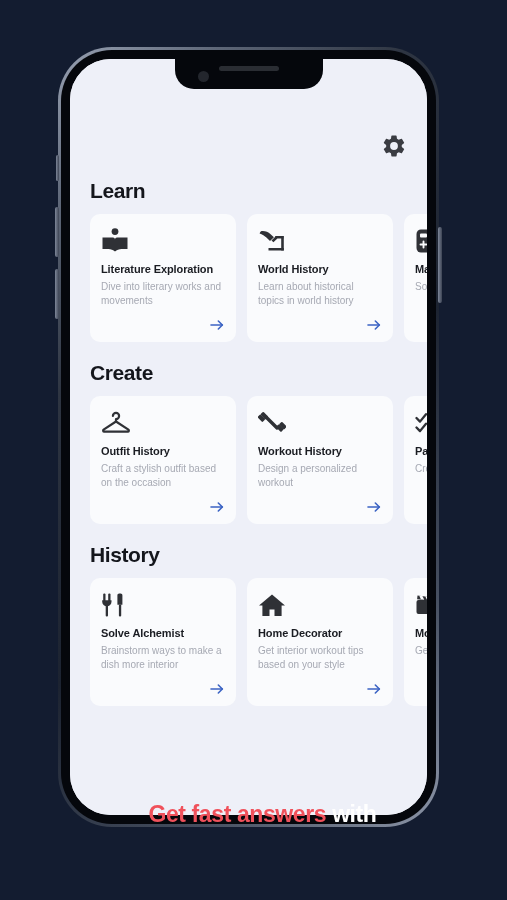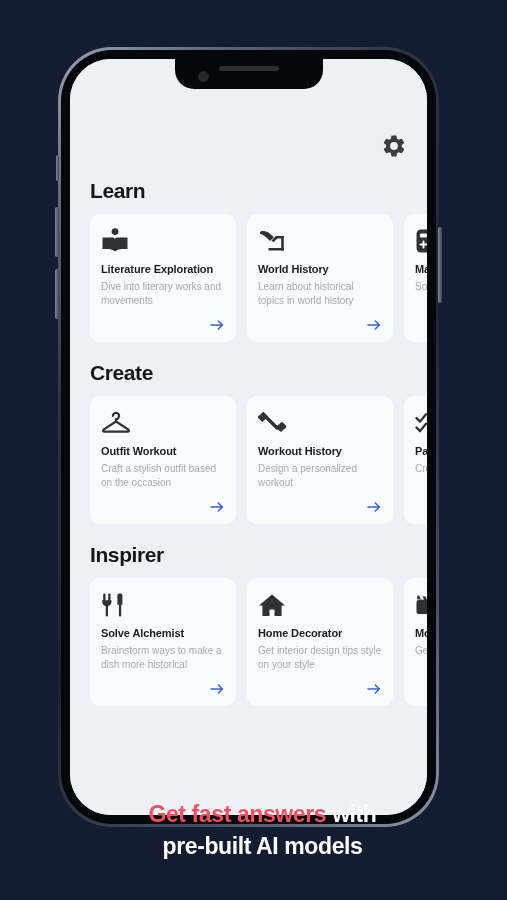--- a/index.html
+++ b/index.html
@@ -264,21 +264,21 @@
           <div class="section-title">Create</div>
           <div class="row">
 
             <div class="card">
               <div class="card-icon">
                 <svg width="30" height="26" viewBox="0 0 30 26" fill="none" stroke="#2f3136" stroke-width="2.2" stroke-linecap="round" stroke-linejoin="round" xmlns="http://www.w3.org/2000/svg">
                   <path d="M15 11.2V9.1a3.1 3.1 0 10-3.1-3.1"></path>
                   <path d="M15 11.5L2.6 19.6c-.9.6-.5 2 .6 2h23.6c1.1 0 1.5-1.4.6-2L15 11.5z"></path>
                 </svg>
               </div>
-              <div class="card-title">Outfit Workout</div>
+              <div class="card-title">Outfit History</div>
               <div class="card-desc">Craft a stylish outfit based on the occasion</div>
               <div class="card-arrow">
                 <svg viewBox="0 0 24 24" fill="none" stroke="#3b63c4" stroke-width="2.4" stroke-linecap="round" stroke-linejoin="round" xmlns="http://www.w3.org/2000/svg">
                   <line x1="3" y1="12" x2="20" y2="12"></line>
                     <polyline points="14,6 20,12 14,18"></polyline>
                 </svg>
               </div>
             </div>
 
             <div class="card">
@@ -317,54 +317,54 @@
               <div class="card-desc">Creat checl</div>
 
             </div>
 
           </div>
         </div>
 
         <div class="spacer-sec"></div>
 
         <div class="section">
-          <div class="section-title">Inspirer</div>
+          <div class="section-title">History</div>
           <div class="row">
 
             <div class="card">
               <div class="card-icon">
                 <svg width="26" height="26" viewBox="0 0 26 26" xmlns="http://www.w3.org/2000/svg">
                   <g fill="#2f3136">
                     <rect x="2.2" y="1.5" width="2.3" height="8" rx="1"></rect>
                     <rect x="7.2" y="1.5" width="2.3" height="8" rx="1"></rect>
                     <path d="M1.2 8.3h9.3v1.4a4.65 4.65 0 01-9.3 0V8.3z"></path>
                     <rect x="4.7" y="11.5" width="2.3" height="13" rx="1"></rect>
                     <path d="M16.4 1.5h3.2c1 0 1.8.8 1.8 1.8v9.5h-5V3.3c0-1 .8-1.8 1.8-1.8z"></path>
                     <rect x="17.9" y="12.5" width="2.3" height="12" rx="1"></rect>
                   </g>
                 </svg>
               </div>
               <div class="card-title">Solve Alchemist</div>
-              <div class="card-desc">Brainstorm ways to make a dish more historical</div>
+              <div class="card-desc">Brainstorm ways to make a dish more interior</div>
               <div class="card-arrow">
                 <svg viewBox="0 0 24 24" fill="none" stroke="#3b63c4" stroke-width="2.4" stroke-linecap="round" stroke-linejoin="round" xmlns="http://www.w3.org/2000/svg">
                   <line x1="3" y1="12" x2="20" y2="12"></line>
                     <polyline points="14,6 20,12 14,18"></polyline>
                 </svg>
               </div>
             </div>
 
             <div class="card">
               <div class="card-icon">
                 <svg width="28" height="25" viewBox="0 0 28 25" xmlns="http://www.w3.org/2000/svg">
                   <path d="M14 1.5L1 12.4h3.4v10.6h7.1v-6.6h5v6.6h7.1V12.4H27L14 1.5z" fill="#2f3136"></path>
                 </svg>
               </div>
               <div class="card-title">Home Decorator</div>
-              <div class="card-desc">Get interior design tips style on your style</div>
+              <div class="card-desc">Get interior workout tips based on your style</div>
               <div class="card-arrow">
                 <svg viewBox="0 0 24 24" fill="none" stroke="#3b63c4" stroke-width="2.4" stroke-linecap="round" stroke-linejoin="round" xmlns="http://www.w3.org/2000/svg">
                   <line x1="3" y1="12" x2="20" y2="12"></line>
                     <polyline points="14,6 20,12 14,18"></polyline>
                 </svg>
               </div>
             </div>
 
             <div class="card">
               <div class="card-icon">
@@ -385,16 +385,15 @@
         </div>
 
       </div>
     </div>
   </div>
 
   <div class="caption">
     <div class="caption-line">
       <span class="hl">Get fast answers</span><span class="wt"> with</span>
     </div>
-    <div class="caption-line wt">pre-built AI models</div>
   </div>
 
 </div>
 
 </body></html>

